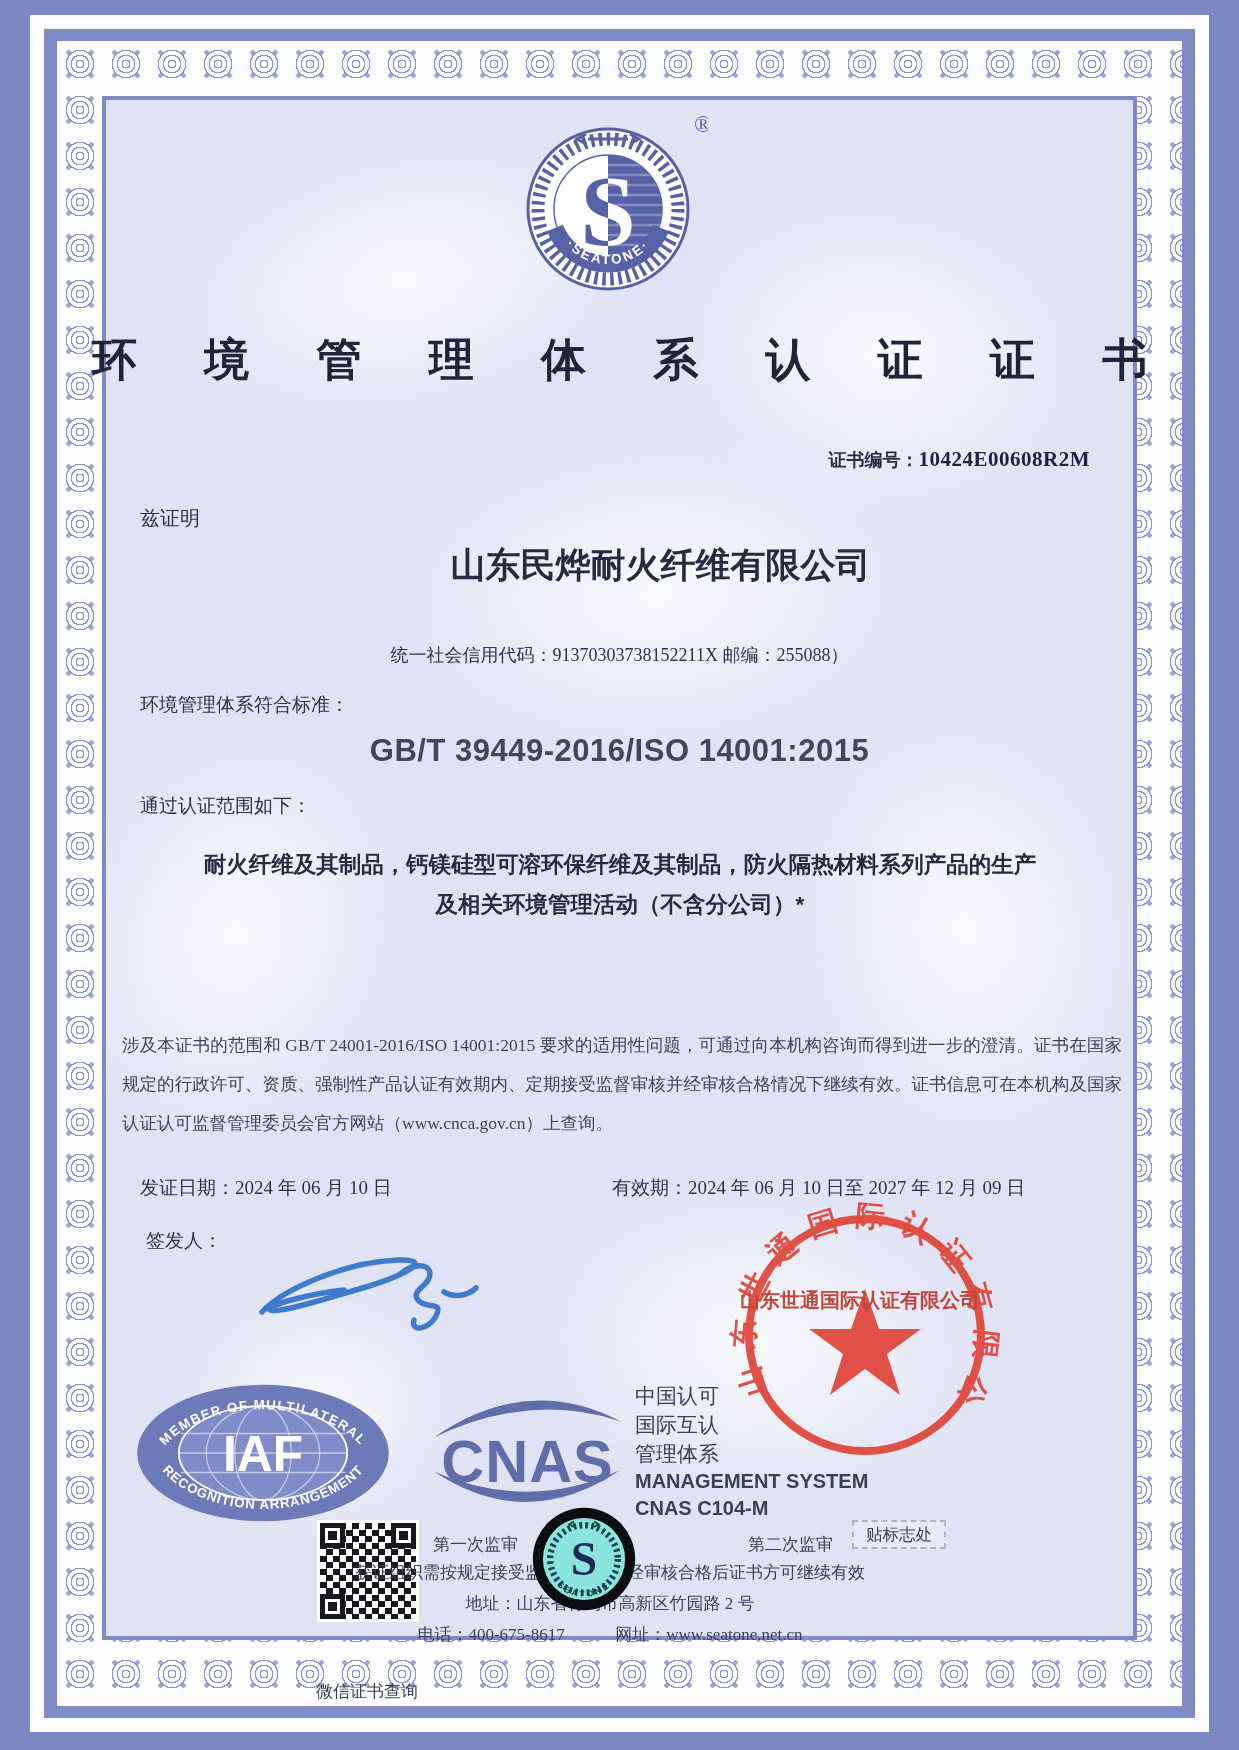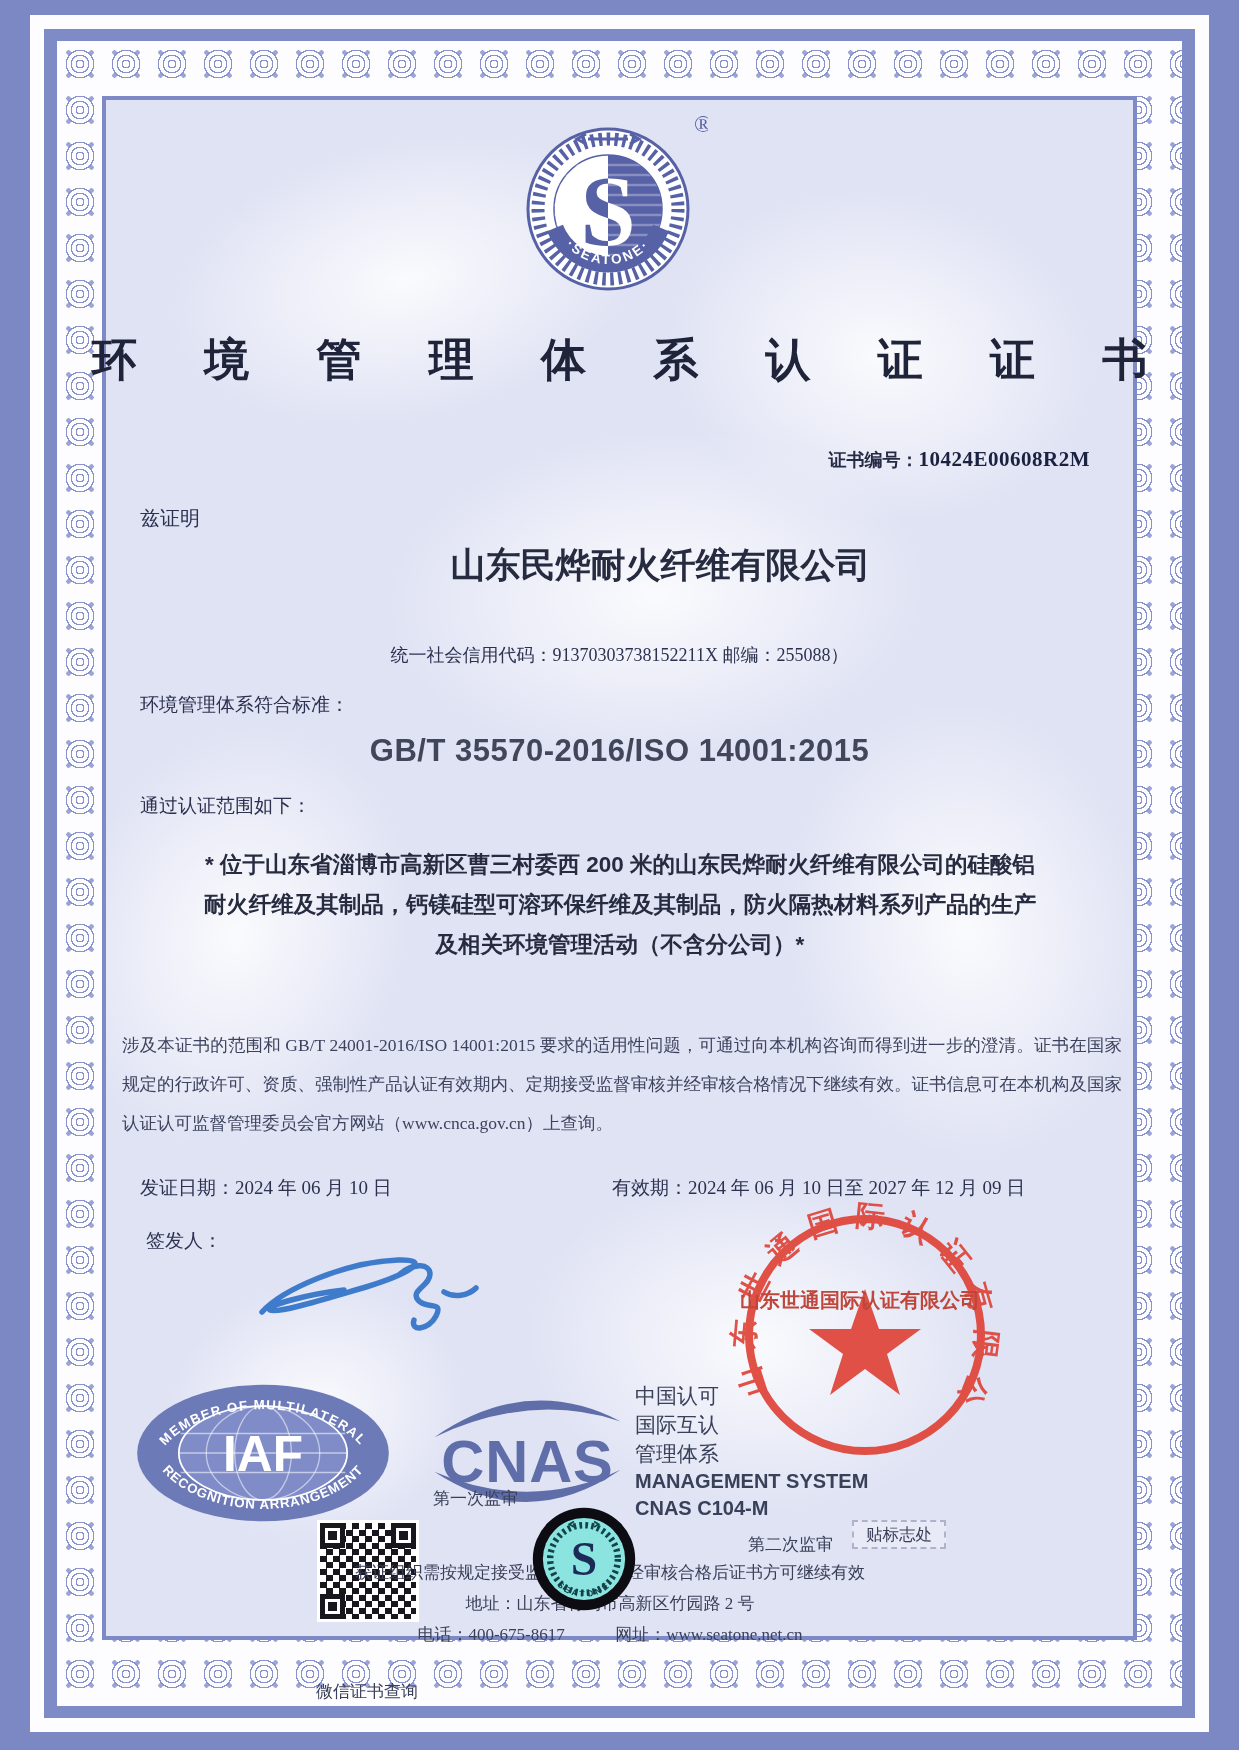--- a/index.html
+++ b/index.html
@@ -109,25 +109,24 @@
 
   <div class="t" style="left:620px;top:447px;width:470px;text-align:right;">
     <span class="certno-label">证书编号：</span><span class="certno">10424E00608R2M</span>
   </div>
 
   <div class="t label" style="left:140px;top:505px;font-size:20px;">兹证明</div>
   <div class="t company" style="top:542px;left:16px;padding-left:25px;">山东民烨耐火纤维有限公司</div>
   <div class="t centerline" style="top:643px;left:0;">统一社会信用代码：91370303738152211X 邮编：255088）</div>
 
   <div class="t label" style="left:140px;top:692px;">环境管理体系符合标准：</div>
-  <div class="t standard" style="top:733px;left:0;">GB/T 35570-2016/ISO 14001:2015</div>
+  <div class="t standard" style="top:733px;left:0;">GB/T 39449-2016/ISO 14001:2015</div>
   <div class="t label" style="left:140px;top:793px;">通过认证范围如下：</div>
 
   <div class="scope" style="top:845px;">
-    <div>* 位于山东省淄博市高新区曹三村委西 200 米的山东民烨耐火纤维有限公司的硅酸铝</div>
     <div>耐火纤维及其制品，钙镁硅型可溶环保纤维及其制品，防火隔热材料系列产品的生产</div>
     <div>及相关环境管理活动（不含分公司）*</div>
   </div>
 
   <div class="legal" style="top:1026px;">涉及本证书的范围和 GB/T 24001-2016/ISO 14001:2015 要求的适用性问题，可通过向本机构咨询而得到进一步的澄清。证书在国家规定的行政许可、资质、强制性产品认证有效期内、定期接受监督审核并经审核合格情况下继续有效。证书信息可在本机构及国家认证认可监督管理委员会官方网站（www.cnca.gov.cn）上查询。</div>
 
   <div class="t label" style="left:140px;top:1175px;">
     <span>发证日期：</span><span>2024 年 06 月 10 日</span>
   </div>
   <div class="t label" style="left:612px;top:1175px;">
@@ -192,21 +191,21 @@
     <div class="accr-en">CNAS C104-M</div>
   </div>
 
   <div class="qr">
     <div class="finder f-tl"></div>
     <div class="finder f-tr"></div>
     <div class="finder f-bl"></div>
   </div>
   <div class="t footnote" style="left:297px;top:1680px;width:140px;text-align:center;">微信证书查询</div>
 
-  <div class="t footnote" style="left:433px;top:1487px;">第一次监审</div>
+  <div class="t footnote" style="left:433px;top:1533px;">第一次监审</div>
   <div class="t footnote" style="left:748px;top:1533px;">第二次监审</div>
   <div class="t" style="left:852px;top:1524px;">
     <span class="sticker">贴标志处</span>
   </div>
 
   <div class="t footnote" style="left:350px;top:1561px;width:520px;text-align:center;">获证组织需按规定接受监督审核，并经审核合格后证书方可继续有效</div>
   <div class="t footnote" style="left:350px;top:1592px;width:520px;text-align:center;">地址：山东省青岛市高新区竹园路 2 号</div>
   <div class="t footnote" style="left:350px;top:1623px;width:520px;text-align:center;">
     <span>电话：400-675-8617</span>
     <span style="display:inline-block;width:42px;"></span>

